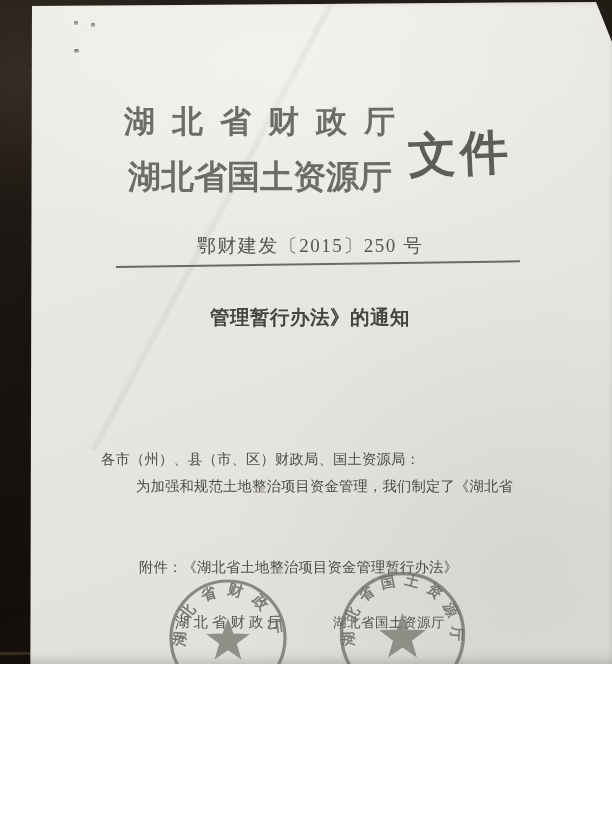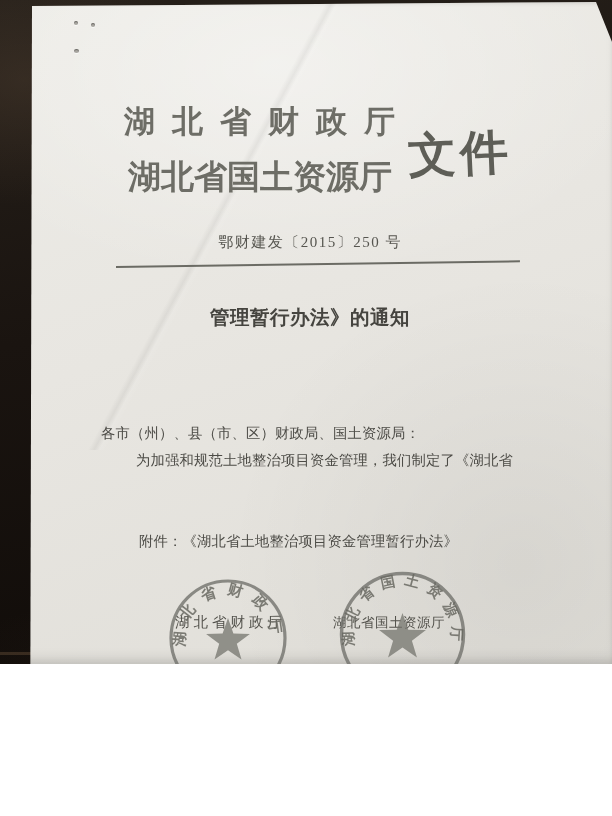--- a/index.html
+++ b/index.html
@@ -61,37 +61,37 @@
     color:#6d6d66;white-space:nowrap;
   }
   .doctype{
     position:absolute;left:408px;top:122px;
     font-size:48px;font-weight:700;letter-spacing:4px;
     color:#5e5e57;white-space:nowrap;
     transform:rotate(-2.5deg);
   }
   .docnum{
     position:absolute;left:160px;top:233px;width:300px;
-    text-align:center;font-size:15px;letter-spacing:1.5px;
+    text-align:center;font-size:19px;letter-spacing:1.5px;
     color:#56554f;white-space:nowrap;
   }
   .rule{
     position:absolute;left:116px;top:266px;width:404px;height:2px;
     background:#6b6b64;transform:rotate(-0.8deg);transform-origin:left center;
   }
 
   
   .title{
     position:absolute;left:106px;top:303px;width:408px;
     text-align:center;font-size:19.5px;font-weight:700;line-height:30.5px;
     color:#45443f;letter-spacing:0.5px;
   }
 
   
-  .bodytext{position:absolute;font-size:14.3px;color:#4c4b46;letter-spacing:0.2px;white-space:nowrap;}
+  .bodytext{position:absolute;font-size:14.3px;color:#4c4b46;letter-spacing:0.2px;white-space:nowrap;margin-top:26px;}
   .salutation{left:101px;top:424px;}
   .para.l1{left:136px;top:451px;}
   .para.l2{left:100px;top:479px;}
   .attachment{left:139px;top:532px;}
 
   
   .sig{position:absolute;color:#52514b;white-space:nowrap;z-index:1;}
   .sigL{left:175px;top:613px;font-size:14.5px;letter-spacing:4px;}
   .sigR{left:333px;top:614px;font-size:13.5px;letter-spacing:0.5px;}
   .date{

